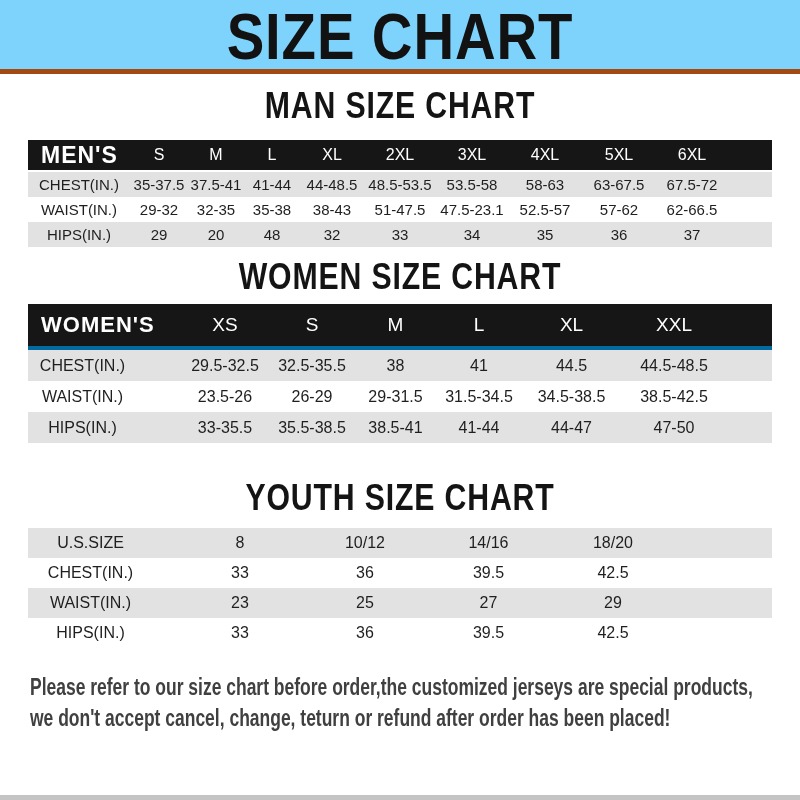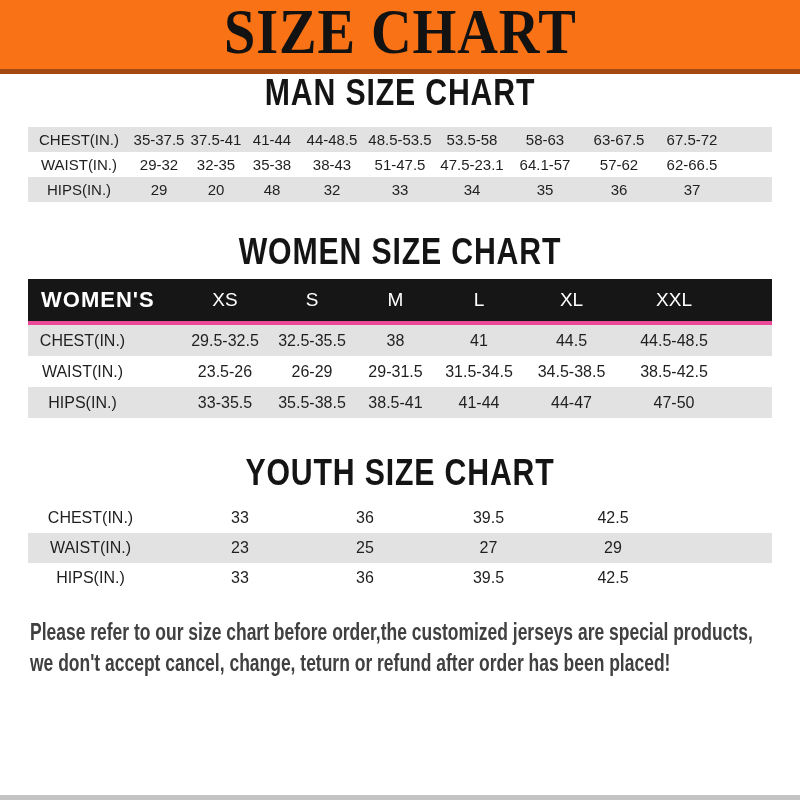--- a/index.html
+++ b/index.html
@@ -3,35 +3,35 @@
 <meta charset="utf-8">
 <style>
   html,body{margin:0;padding:0;}
   body{
     width:800px;height:800px;overflow:hidden;position:relative;
     background:#ffffff;font-family:"Liberation Sans",sans-serif;
     -webkit-font-smoothing:antialiased;
   }
   
   .banner{
-    height:69px;border-bottom:5px solid #A34A12;background:#f97316;
-    display:flex;align-items:flex-end;justify-content:center;font-family:Liberation Serif, serif;
+    height:69px;border-bottom:5px solid #A34A12;background:#7dd3fc;
+    display:flex;align-items:flex-start;justify-content:center;
   }
   .banner-text{
     font-size:64px;font-weight:bold;color:#121212;letter-spacing:1px;
     display:inline-block;transform:scaleX(0.88);white-space:nowrap;
   }
   
   .section-heading{margin:0;text-align:center;line-height:40px;height:40px;}
   .section-heading .cond{
     font-size:36px;font-weight:bold;color:#141414;letter-spacing:1px;
     display:inline-block;transform:scaleX(0.84);white-space:nowrap;
   }
-  .h-man{margin-top:0;line-height:38px;height:38px;}
-  .h-women{margin-top:30px;}
+  .h-man{margin-top:13px;line-height:38px;height:38px;}
+  .h-women{margin-top:10px;}
   .h-youth{margin-top:35px;}
   
   table.size-table{
     border-collapse:separate;border-spacing:0;table-layout:fixed;
     width:744px;margin:0 0 0 28px;
   }
   table.size-table th,table.size-table td{
     padding:0;text-align:center;overflow:hidden;white-space:nowrap;
   }
   tr.bar th{background:#161616;color:#ffffff;font-weight:normal;}
@@ -39,21 +39,21 @@
   .row-gray td{background:#E2E2E2;}
   .row-white td{background:#ffffff;}
   td,th{color:#1f1f1f;}
   
   .t-men{margin-top:15px !important;}
   .t-men tr.bar th{height:30px;font-size:16px;border-bottom:2px solid #fff;}
   .t-men tr.bar th.corner{font-size:23px;letter-spacing:1px;}
   .t-men td{height:25px;font-size:15px;}
   
   .t-women{margin-top:7px !important;}
-  .t-women tr.bar th{height:42px;font-size:19px;border-bottom:4px solid #ec4899;}
+  .t-women tr.bar th{height:42px;font-size:19px;border-bottom:4px solid #0369a1;}
   .t-women tr.bar th.corner{font-size:22px;letter-spacing:1px;}
   .t-women td{height:31px;font-size:16px;}
   .t-women td.rlabel{padding-right:44px;}
   
   .t-youth{margin-top:10px !important;}
   .t-youth tr.bar th{height:43px;font-size:18px;border-bottom:2px solid #fff;}
   .t-youth tr.bar th.corner{font-size:22px;letter-spacing:3px;}
   .t-youth td{height:30px;font-size:16px;}
   .t-youth td.rlabel{padding-right:24px;}
   
@@ -84,20 +84,33 @@
       <col style="width:56px">
     <col style="width:64px">
       <col style="width:72px">
       <col style="width:72px">
       <col style="width:74px">
     <col style="width:74px">
       <col style="width:72px">
       <col style="width:44px">
   </colgroup>
   <tbody>
+      <tr class="bar">
+    <th class="corner">MEN'S</th>
+    <th>S</th>
+    <th>M</th>
+    <th>L</th>
+    <th>XL</th>
+    <th>2XL</th>
+    <th>3XL</th>
+    <th>4XL</th>
+    <th>5XL</th>
+    <th>6XL</th>
+    <th></th>
+  </tr>
   <tr class="row-gray">
     <td class="rlabel">CHEST(IN.)</td>
     <td>35-37.5</td>
     <td>37.5-41</td>
     <td>41-44</td>
     <td>44-48.5</td>
     <td>48.5-53.5</td>
     <td>53.5-58</td>
     <td>58-63</td>
     <td>63-67.5</td>
@@ -105,21 +118,21 @@
     <td></td>
   </tr>
   <tr class="row-white">
     <td class="rlabel">WAIST(IN.)</td>
     <td>29-32</td>
     <td>32-35</td>
     <td>35-38</td>
     <td>38-43</td>
     <td>51-47.5</td>
     <td>47.5-23.1</td>
-    <td>64.1-57</td>
+    <td>52.5-57</td>
     <td>57-62</td>
     <td>62-66.5</td>
     <td></td>
   </tr>
   <tr class="row-gray">
     <td class="rlabel">HIPS(IN.)</td>
     <td>29</td>
     <td>20</td>
     <td>48</td>
     <td>32</td>
@@ -199,20 +212,28 @@
 <table class="size-table t-youth">
   <colgroup>
     <col style="width:149px">
       <col style="width:126px">
       <col style="width:124px">
     <col style="width:123px">
       <col style="width:126px">
       <col style="width:96px">
   </colgroup>
   <tbody>
+  <tr class="row-gray">
+    <td class="rlabel">U.S.SIZE</td>
+    <td>8</td>
+    <td>10/12</td>
+    <td>14/16</td>
+    <td>18/20</td>
+    <td></td>
+  </tr>
   <tr class="row-white">
     <td class="rlabel">CHEST(IN.)</td>
     <td>33</td>
     <td>36</td>
     <td>39.5</td>
     <td>42.5</td>
     <td></td>
   </tr>
   <tr class="row-gray">
     <td class="rlabel">WAIST(IN.)</td>

